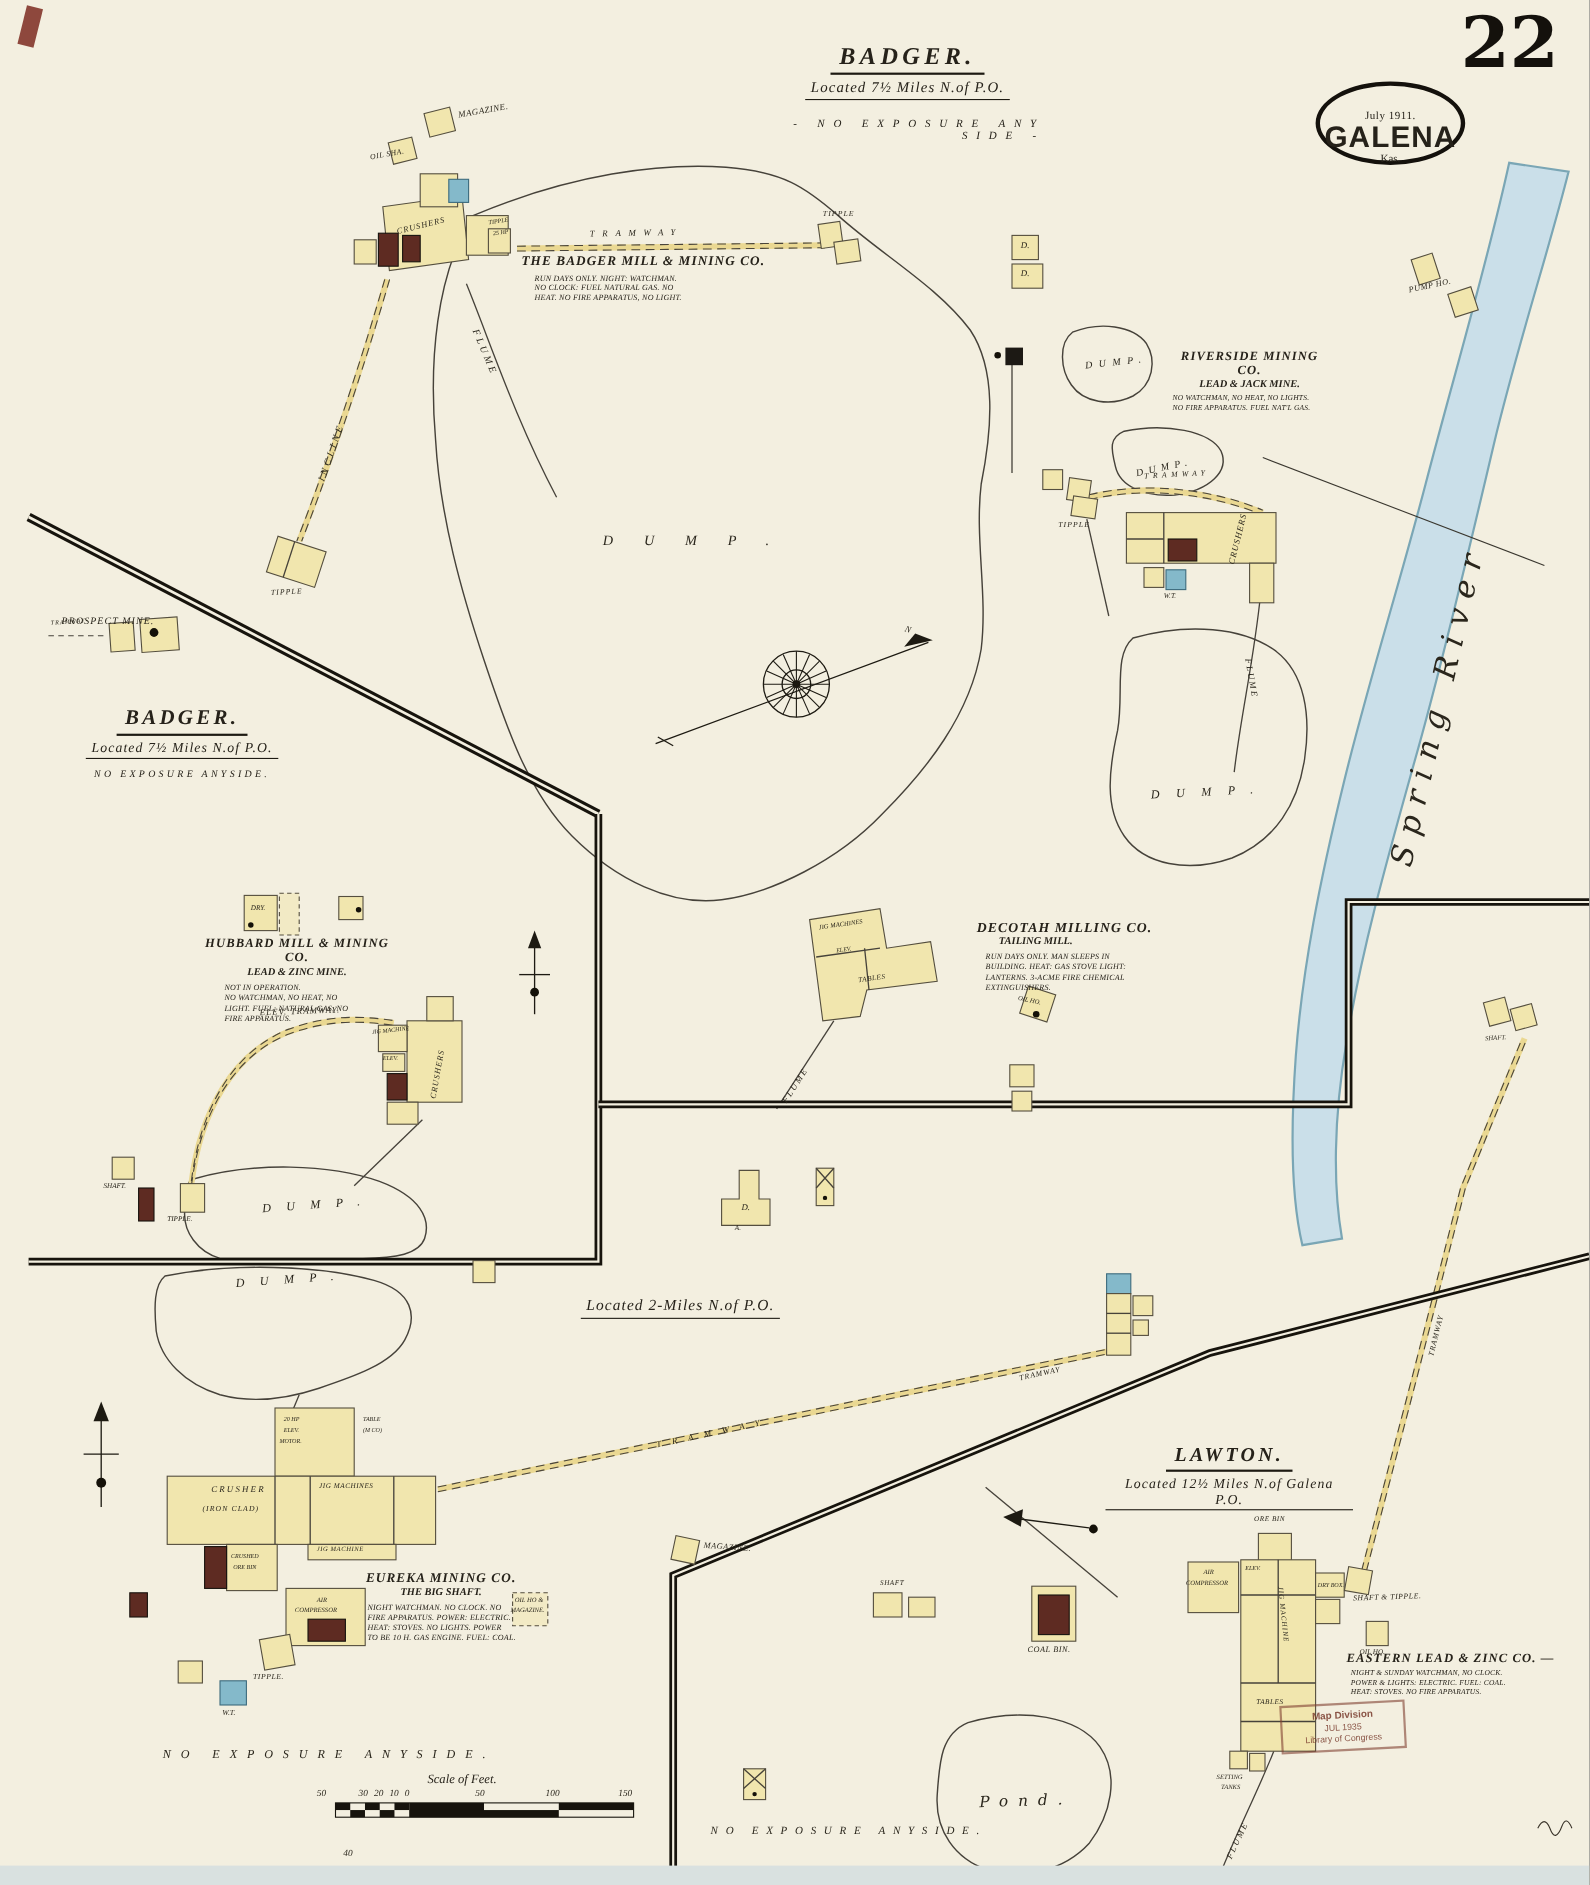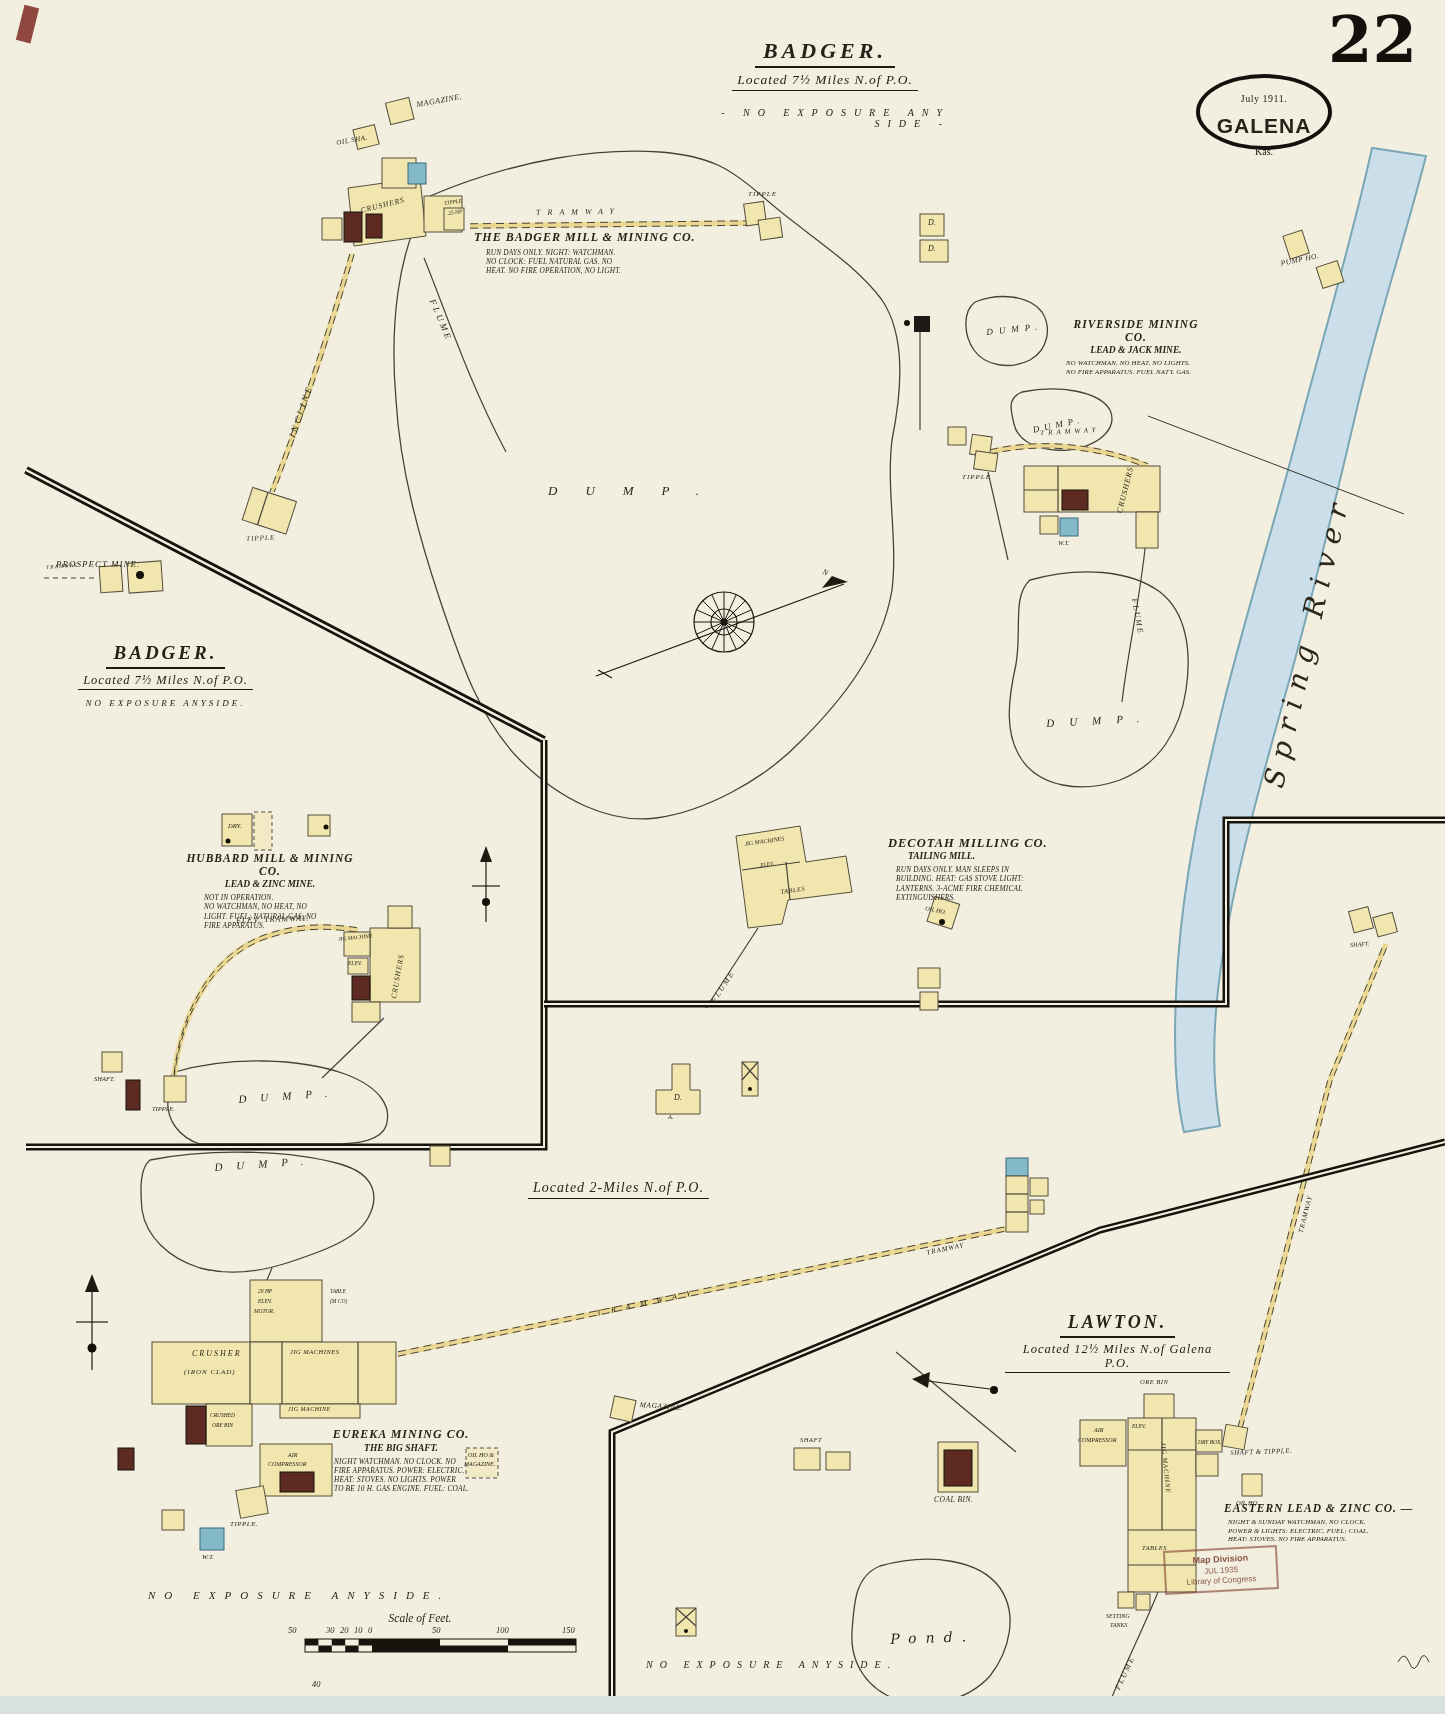--- a/index.html
+++ b/index.html
@@ -19,21 +19,21 @@
   .t-exp{font-size:10px;font-style:italic;letter-spacing:8px;margin-top:16px;text-align:right;}
   .t-exp2{font-size:9px;font-style:italic;letter-spacing:3px;margin-top:8px;}
   .co-title{font-size:12px;font-weight:bold;font-style:italic;letter-spacing:1px;}
   .co-sub{font-size:9.5px;font-weight:bold;font-style:italic;margin-top:1px;}
   .co-notes{font-size:7.3px;font-style:italic;text-align:left;line-height:1.25;margin-top:3px;letter-spacing:.2px;}
   #sheet-number{position:absolute;left:1328px;top:8px;font-family:"DejaVu Serif",serif;
      font-weight:bold;font-size:64px;line-height:1;color:#14110c;}
   #galena-stamp{position:absolute;left:1196px;top:74px;width:128px;height:68px;border:4px solid #14110c;
      border-radius:50%;display:flex;flex-direction:column;align-items:center;justify-content:center;line-height:1;}
   #galena-stamp .s1{font-size:10px;letter-spacing:.5px;margin-top:26px;}
-  #galena-stamp .s2{font-family:"Liberation Sans",sans-serif;font-weight:bold;font-size:21px;letter-spacing:1px;margin:11px 0;}
+  #galena-stamp .s2{font-family:"Liberation Sans",sans-serif;font-weight:bold;font-size:27px;letter-spacing:1px;margin:1px 0;}
   #galena-stamp .s3{font-size:10px;}
   #loc-stamp{position:absolute;left:1164px;top:1548px;width:104px;border:2px solid rgba(128,64,48,.6);
      color:rgba(120,58,44,.85);transform:rotate(-3deg);text-align:center;padding:4px 3px;
      font-family:"Liberation Sans",sans-serif;line-height:1.3;}
   #loc-stamp .l1{font-size:9px;font-weight:bold;}
   #loc-stamp .l2{font-size:8px;}
   #loc-stamp .l3{font-size:8px;}
   #bottom-strip{position:absolute;left:0;top:1696px;width:1445px;height:18px;background:#d9e1e0;}
   
   .bld{fill:#f1e6ae;stroke:#544e3e;stroke-width:1;}
@@ -373,21 +373,21 @@
     <span class="s1">July 1911.</span>
     <span class="s2">GALENA</span>
     <span class="s3">Kas.</span>
   </div>
 
   <div class="blk left" style="left:474px;top:231px;">
     <div class="co-title">THE BADGER MILL &amp; MINING CO.</div>
     <div class="co-notes" style="margin-left:12px;">
       <div>RUN DAYS ONLY. NIGHT: WATCHMAN.</div>
       <div>NO CLOCK: FUEL NATURAL GAS. NO</div>
-      <div>HEAT. NO FIRE OPERATION, NO LIGHT.</div>
+      <div>HEAT. NO FIRE APPARATUS, NO LIGHT.</div>
     </div>
   </div>
 
   <div class="blk" style="left:1066px;top:318px;width:140px;">
     <div class="co-title" style="font-size:11.5px">RIVERSIDE MINING CO.</div>
     <div class="co-sub">LEAD &amp; JACK MINE.</div>
     <div class="co-notes" style="font-size:6.8px;">
       <div>NO WATCHMAN, NO HEAT, NO LIGHTS.</div>
       <div>NO FIRE APPARATUS. FUEL NAT'L GAS.</div>
     </div>

